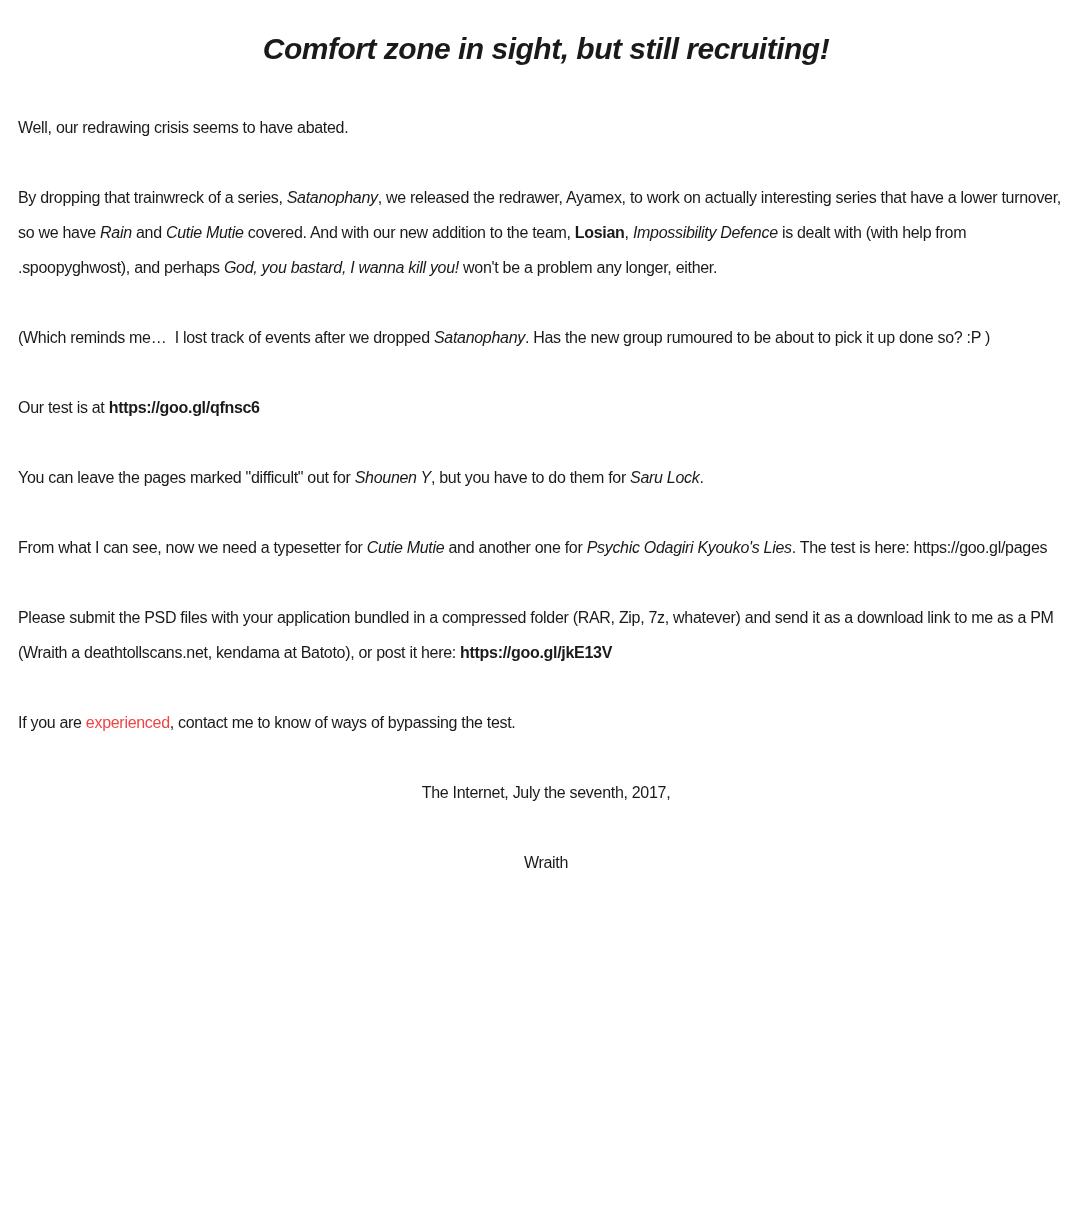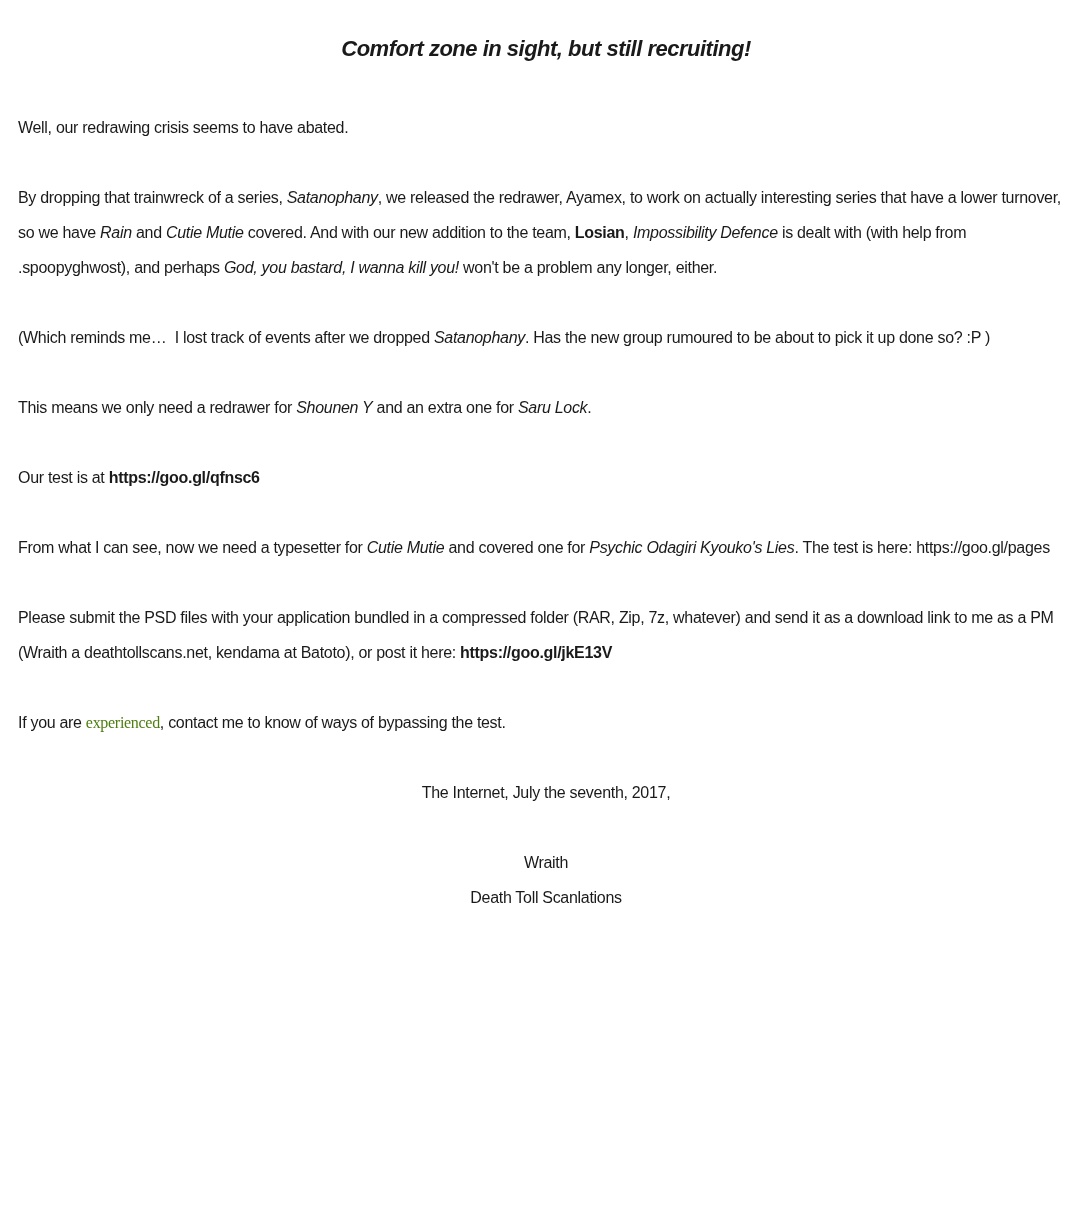--- a/index.html
+++ b/index.html
@@ -12,21 +12,21 @@
     min-height: 1229px;
     box-sizing: border-box;
     background: #ffffff;
     color: #1a1a1a;
     font-family: "Liberation Sans", sans-serif;
     padding: 24px 18px 16px 18px;
     letter-spacing: -0.3px;
   }
   .title {
     text-align: center;
-    font-size: 22px;
+    font-size: 30px;
     font-weight: bold;
     font-style: italic;
     margin: 6px 0 42px 0;
     line-height: 38px;
     letter-spacing: -0.5px;
   }
   .para {
     font-size: 16px;
     line-height: 35px;
     margin: 0 0 35px 0;
@@ -45,22 +45,22 @@
 </style>
 </head>
 <body>
 
 <div class="doc">
   <h1 class="title">Comfort zone in sight, but still recruiting!</h1>
   <div>
       <p class="para"><span class="seg-normal">Well, our redrawing crisis seems to have abated.</span></p>
       <p class="para"><span class="seg-normal">By dropping that trainwreck of a series, </span><span class="seg-bi">Satanophany</span><span class="seg-normal">, we released the redrawer, Ayamex, to work on actually interesting series that have a lower turnover, so we have </span><span class="seg-bi">Rain</span><span class="seg-normal"> and </span><span class="seg-bi">Cutie Mutie</span><span class="seg-normal"> covered. And with our new addition to the team, </span><span class="seg-b">Losian</span><span class="seg-normal">, </span><span class="seg-bi">Impossibility Defence</span><span class="seg-normal"> is dealt with (with help from .spoopyghwost), and perhaps </span><span class="seg-bi">God, you bastard, I wanna kill you!</span><span class="seg-normal"> won't be a problem any longer, either.</span></p>
       <p class="para"><span class="seg-normal">(Which reminds me…  I lost track of events after we dropped </span><span class="seg-bi">Satanophany</span><span class="seg-normal">. Has the new group rumoured to be about to pick it up done so? :P )</span></p>
-      <p class="para"><span class="seg-normal">This means we only need a redrawer for </span><span class="seg-bi">Shounen Y</span><span class="seg-normal"> and an extra one for </span><span class="seg-bi">Saru Lock</span><span class="seg-normal">.</span></p>
       <p class="para"><span class="seg-normal">Our test is at </span><span class="seg-b">https://goo.gl/qfnsc6</span></p>
-      <p class="para"><span class="seg-normal">From what I can see, now we need a typesetter for </span><span class="seg-bi">Cutie Mutie</span><span class="seg-normal"> and covered one for </span><span class="seg-bi">Psychic Odagiri Kyouko's Lies</span><span class="seg-normal">. The test is here: </span><span class="seg-normal">https://goo.gl/pages</span></p>
+      <p class="para"><span class="seg-normal">You can leave the pages marked "difficult" out for </span><span class="seg-bi">Shounen Y</span><span class="seg-normal">, but you have to do them for </span><span class="seg-bi">Saru Lock</span><span class="seg-normal">.</span></p>
+      <p class="para"><span class="seg-normal">From what I can see, now we need a typesetter for </span><span class="seg-bi">Cutie Mutie</span><span class="seg-normal"> and another one for </span><span class="seg-bi">Psychic Odagiri Kyouko's Lies</span><span class="seg-normal">. The test is here: </span><span class="seg-normal">https://goo.gl/pages</span></p>
       <p class="para"><span class="seg-normal">Please submit the PSD files with your application bundled in a compressed folder (RAR, Zip, 7z, whatever) and send it as a download link to me as a PM (Wraith a deathtollscans.net, kendama at Batoto), or post it here: </span><span class="seg-b">https://goo.gl/jkE13V</span></p>
-      <p class="para"><span class="seg-normal">If you are </span><span class="seg-red" style="color: #4d7c0f; font-family: Liberation Serif, serif;">experienced</span><span class="seg-normal">, contact me to know of ways of bypassing the test.</span></p>
+      <p class="para"><span class="seg-normal">If you are </span><span class="seg-red" style="color: #ef4444;">experienced</span><span class="seg-normal">, contact me to know of ways of bypassing the test.</span></p>
       <p class="para right"><span class="seg-normal">The Internet, July the seventh, 2017,</span></p>
       <p class="para right"><span class="seg-normal">Wraith
-</span><span class="seg-normal">Death Toll Scanlations</span></p>
+</span></p>
     </div>
 </div>
 
 </body></html>

